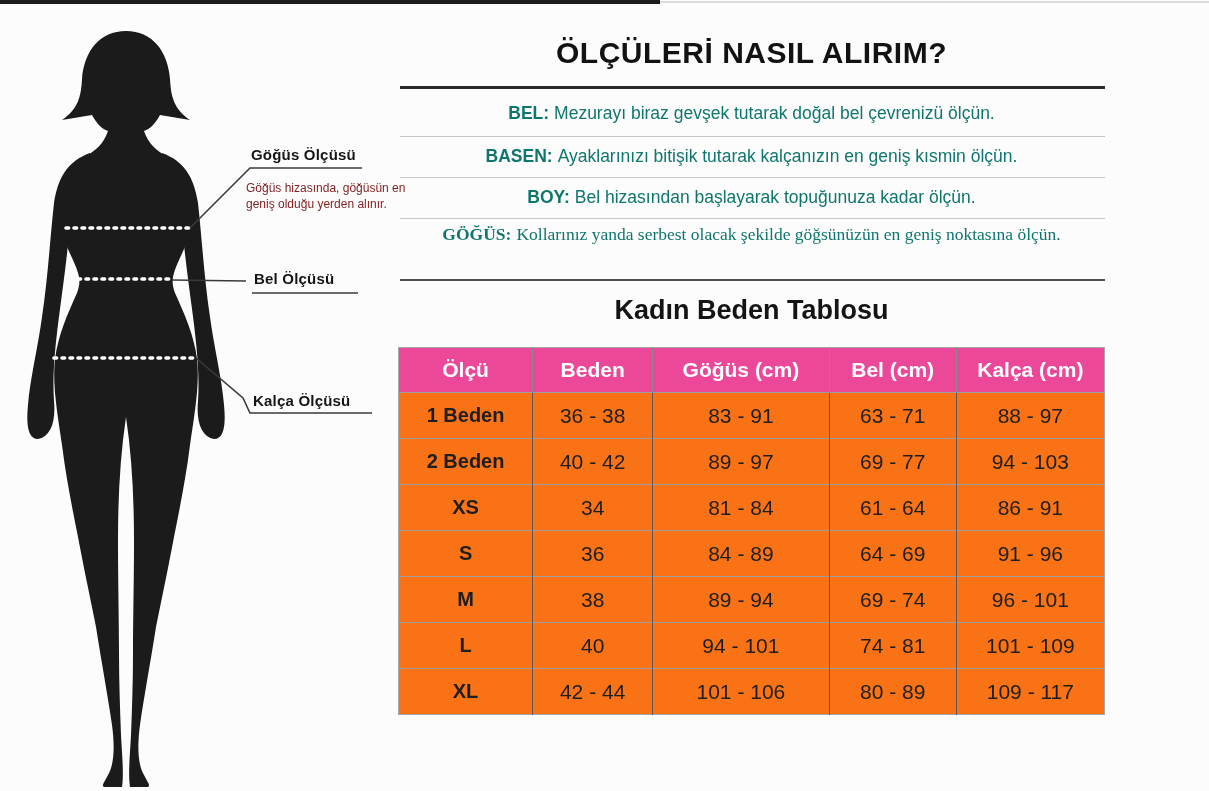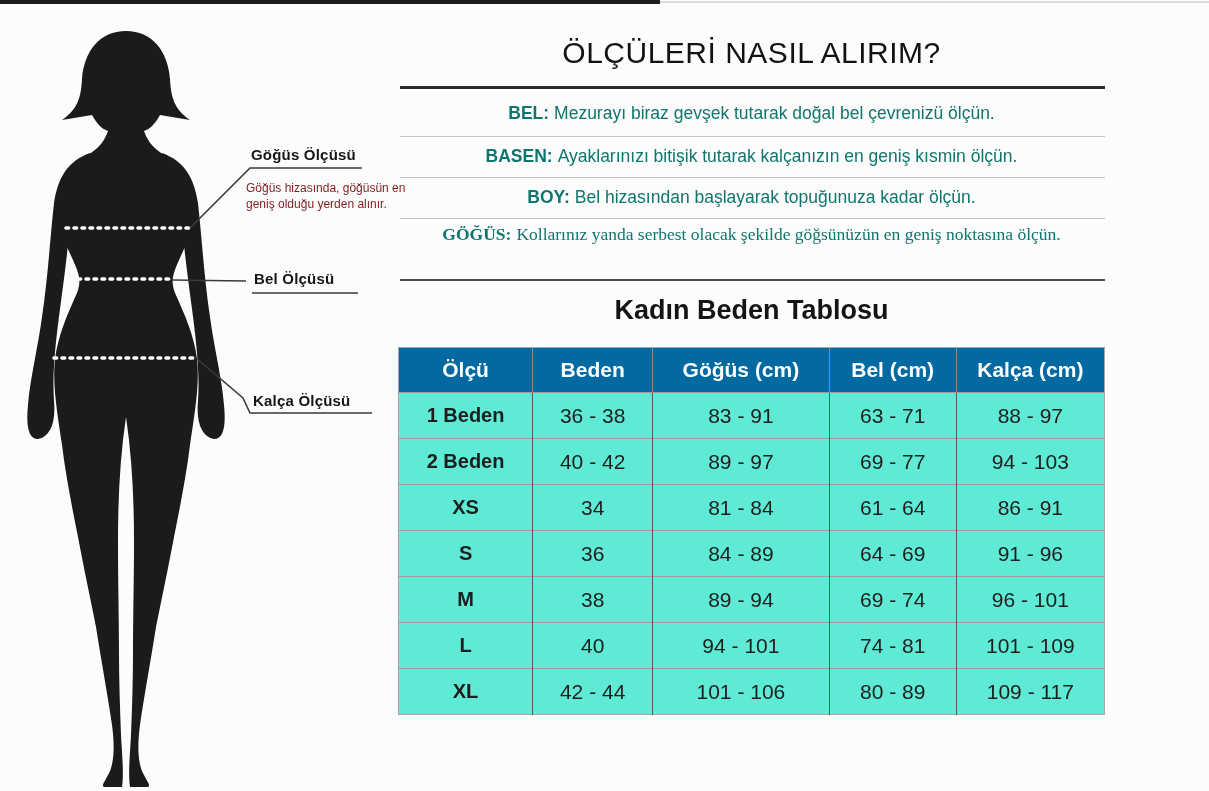--- a/index.html
+++ b/index.html
@@ -24,21 +24,21 @@
   .t-chest{left:251px;top:146px;}
   .d-chest{left:246px;top:180px;width:162px;}
   .t-waist{left:254px;top:270px;}
   .d-waist{left:263px;top:304px;width:180px;}
   .t-hip{left:253px;top:392px;}
   .d-hip{left:248px;top:427px;width:158px;}
 
   
   .howto-title{
     position:absolute;left:398px;top:36px;width:707px;text-align:center;
-    font-size:30px;font-weight:normal;letter-spacing:.5px;color:#121212;
+    font-size:30px;font-weight:bold;letter-spacing:.5px;color:#121212;
   }
   .rule{position:absolute;left:400px;width:705px;background:#c4c4c4;height:1px;}
   .rule.thick{background:#2b2b2b;height:3px;}
   .rule.semi{background:#4e4e4e;height:2px;}
   .r1{top:86px;} .r2{top:136px;} .r3{top:177px;} .r4{top:218px;} .r5{top:279px;}
 
   .howto-row{
     position:absolute;left:398px;width:707px;text-align:center;
     font-size:17.5px;color:#0f766e;line-height:1.45;
   }
@@ -50,28 +50,28 @@
   .table-title{
     position:absolute;left:398px;top:295px;width:707px;text-align:center;
     font-size:27px;font-weight:bold;color:#141414;
   }
   .size-table-wrap{position:absolute;left:398px;top:347px;width:707px;}
   table.size-table{
     border-collapse:collapse;table-layout:fixed;width:707px;
     border:1px solid #a8a8a8;
   }
   table.size-table th{
-    background:#0369a1;color:#ffffff;font-size:21px;font-weight:bold;
+    background:#ec4899;color:#ffffff;font-size:21px;font-weight:bold;
     height:44px;padding:0;text-align:center;border-right:1px solid #8a8a8a;
   }
   table.size-table th:last-child{border-right:none;}
   table.size-table td{
     height:45px;padding:0;text-align:center;font-size:21px;color:#1e1e1e;
     border-right:1px solid #5a5a5a;border-top:1px solid #9d9d9d;
-    background:#5eead4;
+    background:#f97316;
     margin-top:32px;
   }
   table.size-table td:last-child{border-right:none;}
   table.size-table td.sizecol{font-weight:bold;font-size:20px;}
 </style>
 </head>
 <body>
 
 <div class="canvas">
 

